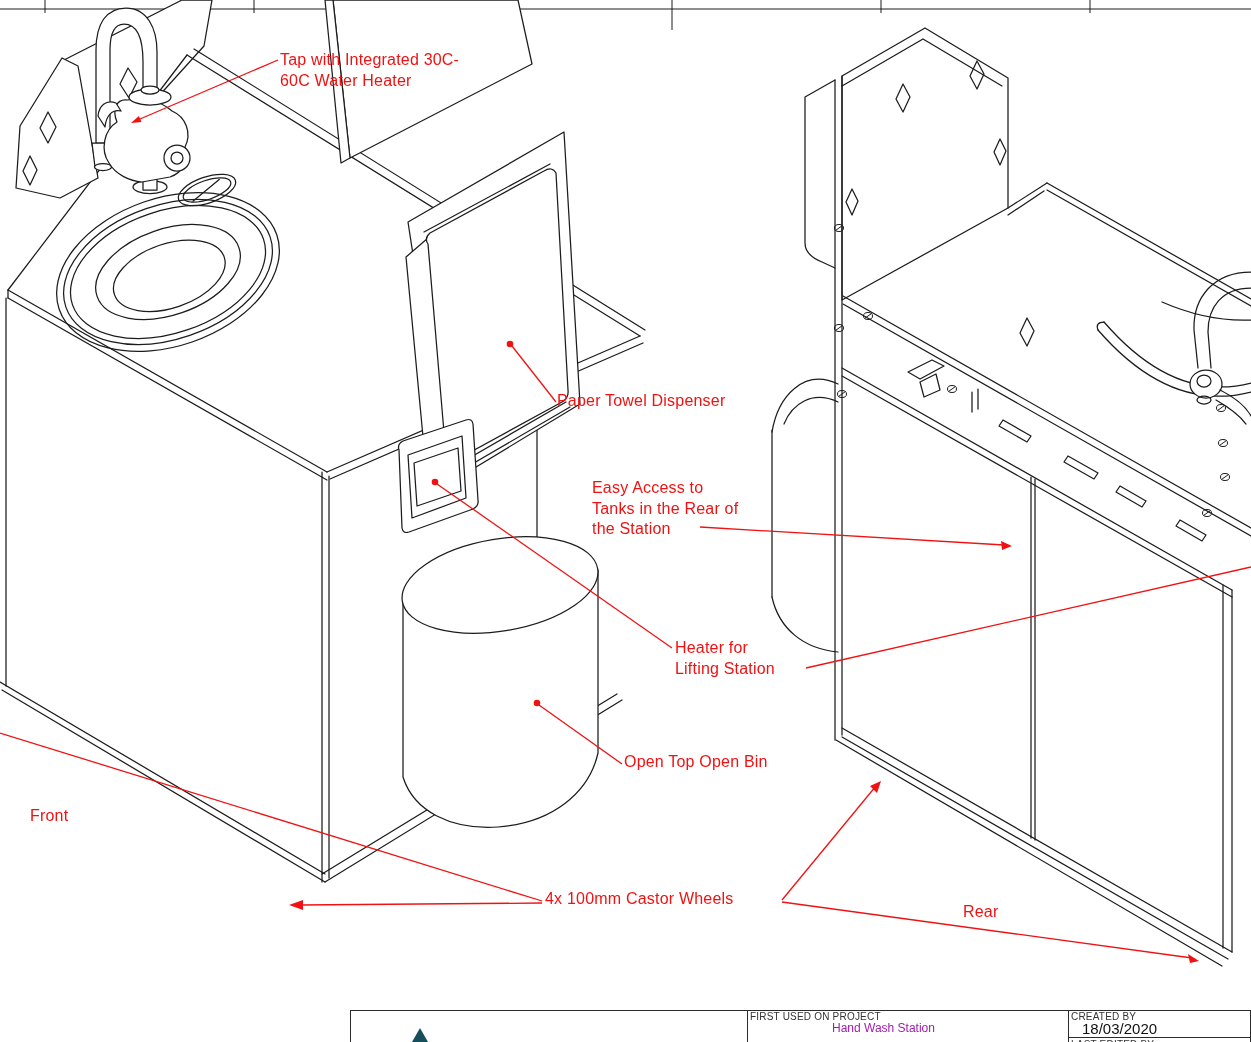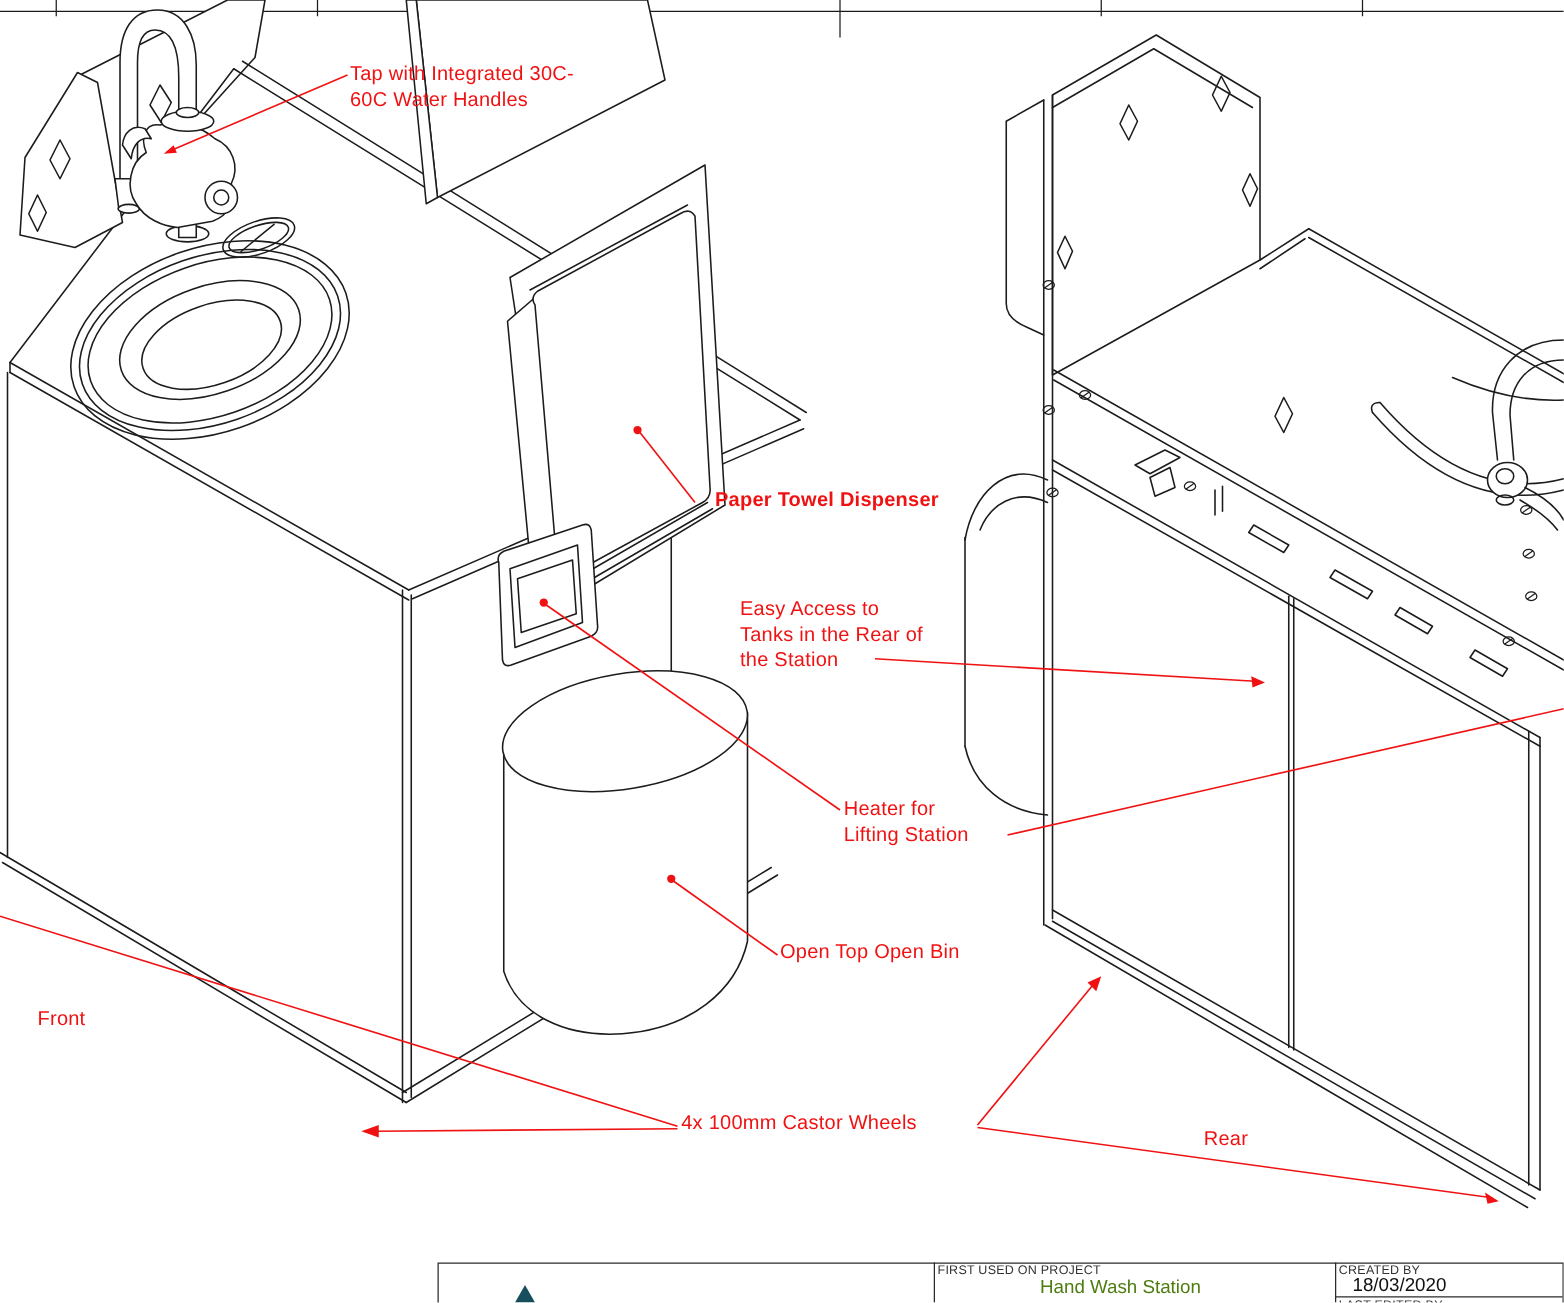--- a/index.html
+++ b/index.html
@@ -20,21 +20,21 @@
   .r{fill:none;stroke:var(--accent);stroke-width:1.3;}
   .rf{fill:var(--accent);stroke:none;}
   .lbl{
     position:absolute;color:var(--accent);
     font-size:16px;line-height:20.5px;letter-spacing:.2px;white-space:nowrap;
   }
   .lbl span{display:block;}
   .tb-box{position:absolute;border:1.3px solid #2b2b2b;background:transparent;}
   .tb-vline,.tb-hline{position:absolute;background:#2b2b2b;}
   .tb-small{position:absolute;font-size:10px;color:#333;letter-spacing:.2px;white-space:nowrap;}
-  .tb-big{position:absolute;font-size:15px;color:#4d7c0f;white-space:nowrap;}
+  .tb-big{position:absolute;font-size:12px;color:#a21caf;white-space:nowrap;}
   .tb-date{position:absolute;font-size:15px;color:#111;white-space:nowrap;}
   .logo-tri{
     position:absolute;width:0;height:0;
     border-left:8px solid transparent;border-right:8px solid transparent;
     border-bottom:14px solid var(--logo);
   }
 </style>
 </head>
 <body>
 
@@ -252,24 +252,24 @@
 
     <line class="r" x1="782" y1="900" x2="876" y2="786"></line>
     <polygon class="rf" points="881,781 870,786 877,793"></polygon>
     <line class="r" x1="782" y1="902" x2="1192" y2="958"></line>
     <polygon class="rf" points="1199,961 1188,954 1190,963"></polygon>
   </g>
 </svg>
 
 <div class="lbl" style="left:280px;top:50px;">
   <span>Tap with Integrated 30C-</span>
-  <span>60C Water Handles</span>
-</div>
-
-<div class="lbl" style="left:572px;top:391px;font-weight:bold;">
+  <span>60C Water Heater</span>
+</div>
+
+<div class="lbl" style="left:557px;top:391px;">
   <span>Paper Towel Dispenser</span>
 </div>
 
 <div class="lbl" style="left:592px;top:478px;">
   <span>Easy Access to</span>
   <span>Tanks in the Rear of</span>
   <span>the Station</span>
 </div>
 
 <div class="lbl" style="left:675px;top:638px;">

